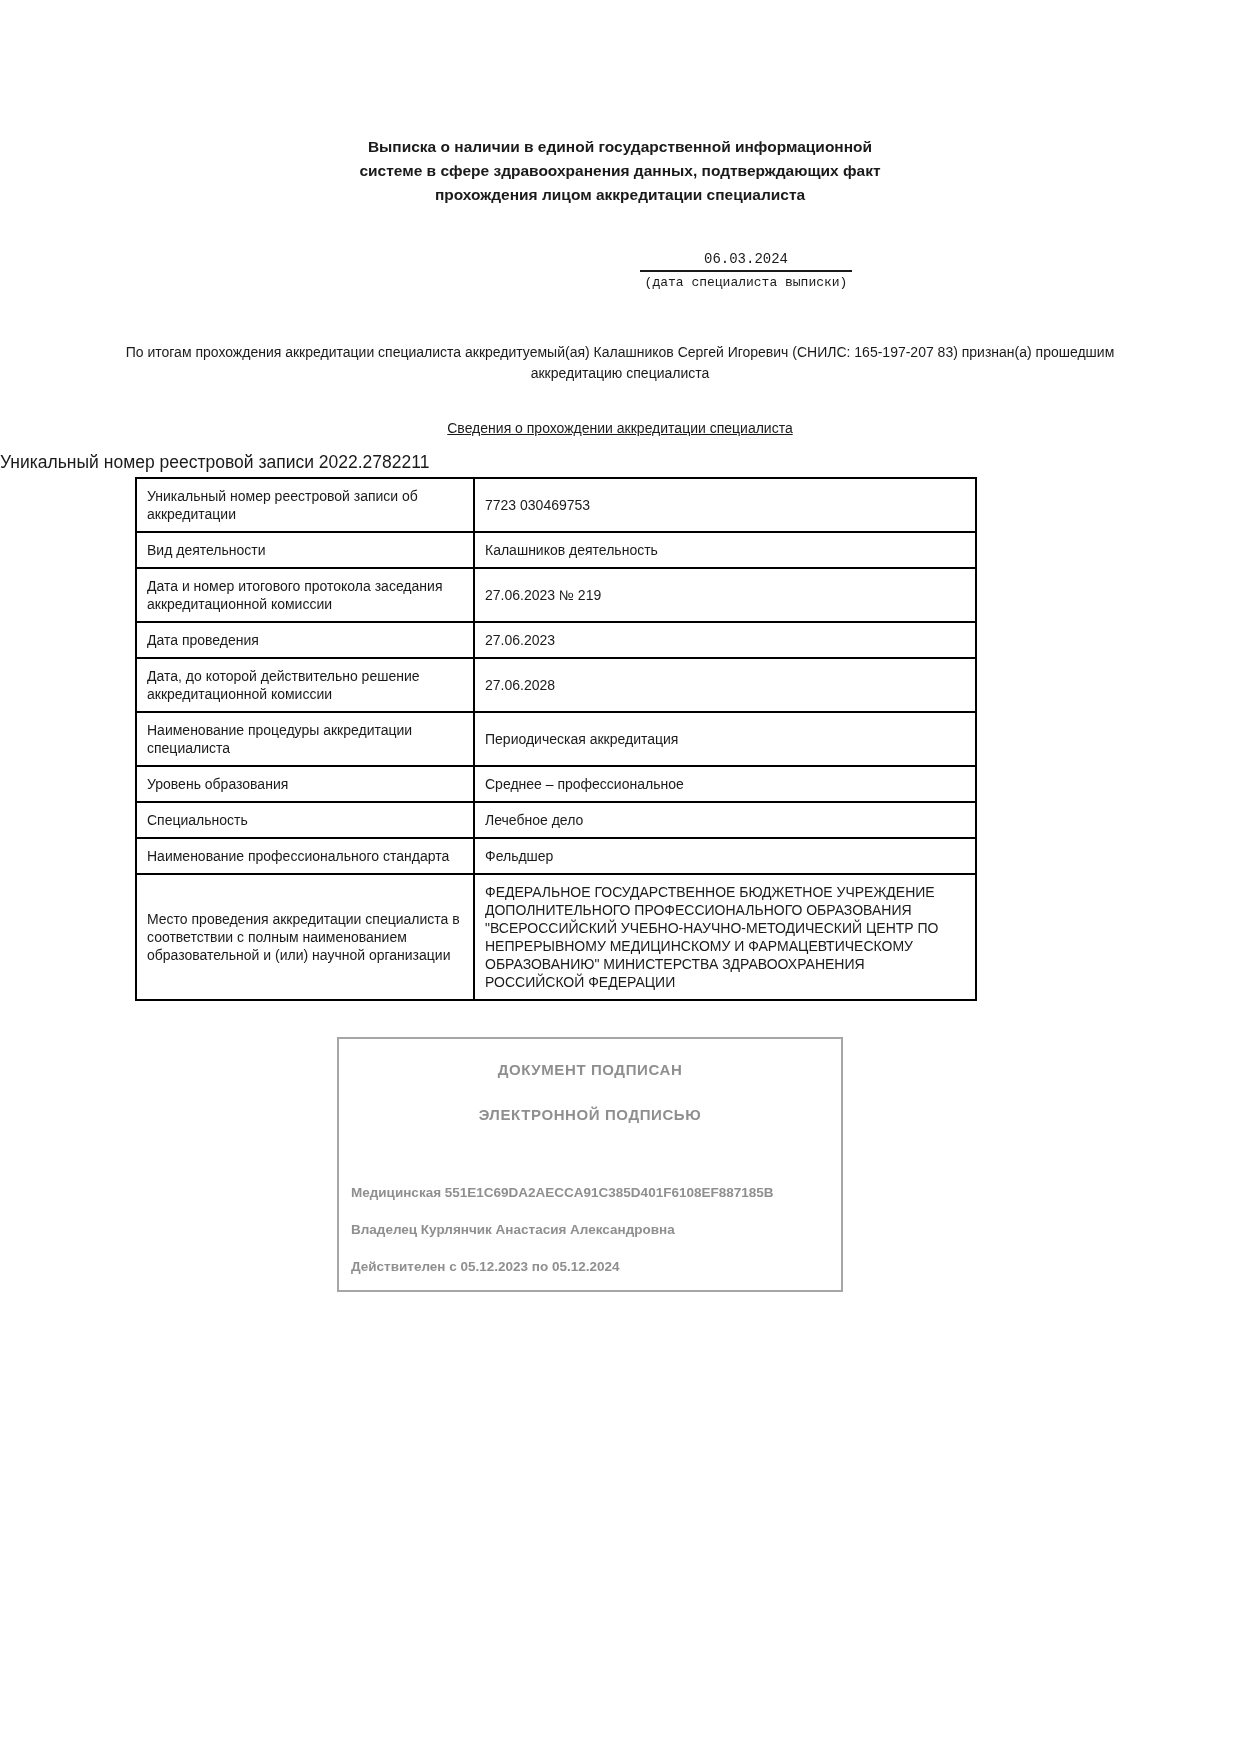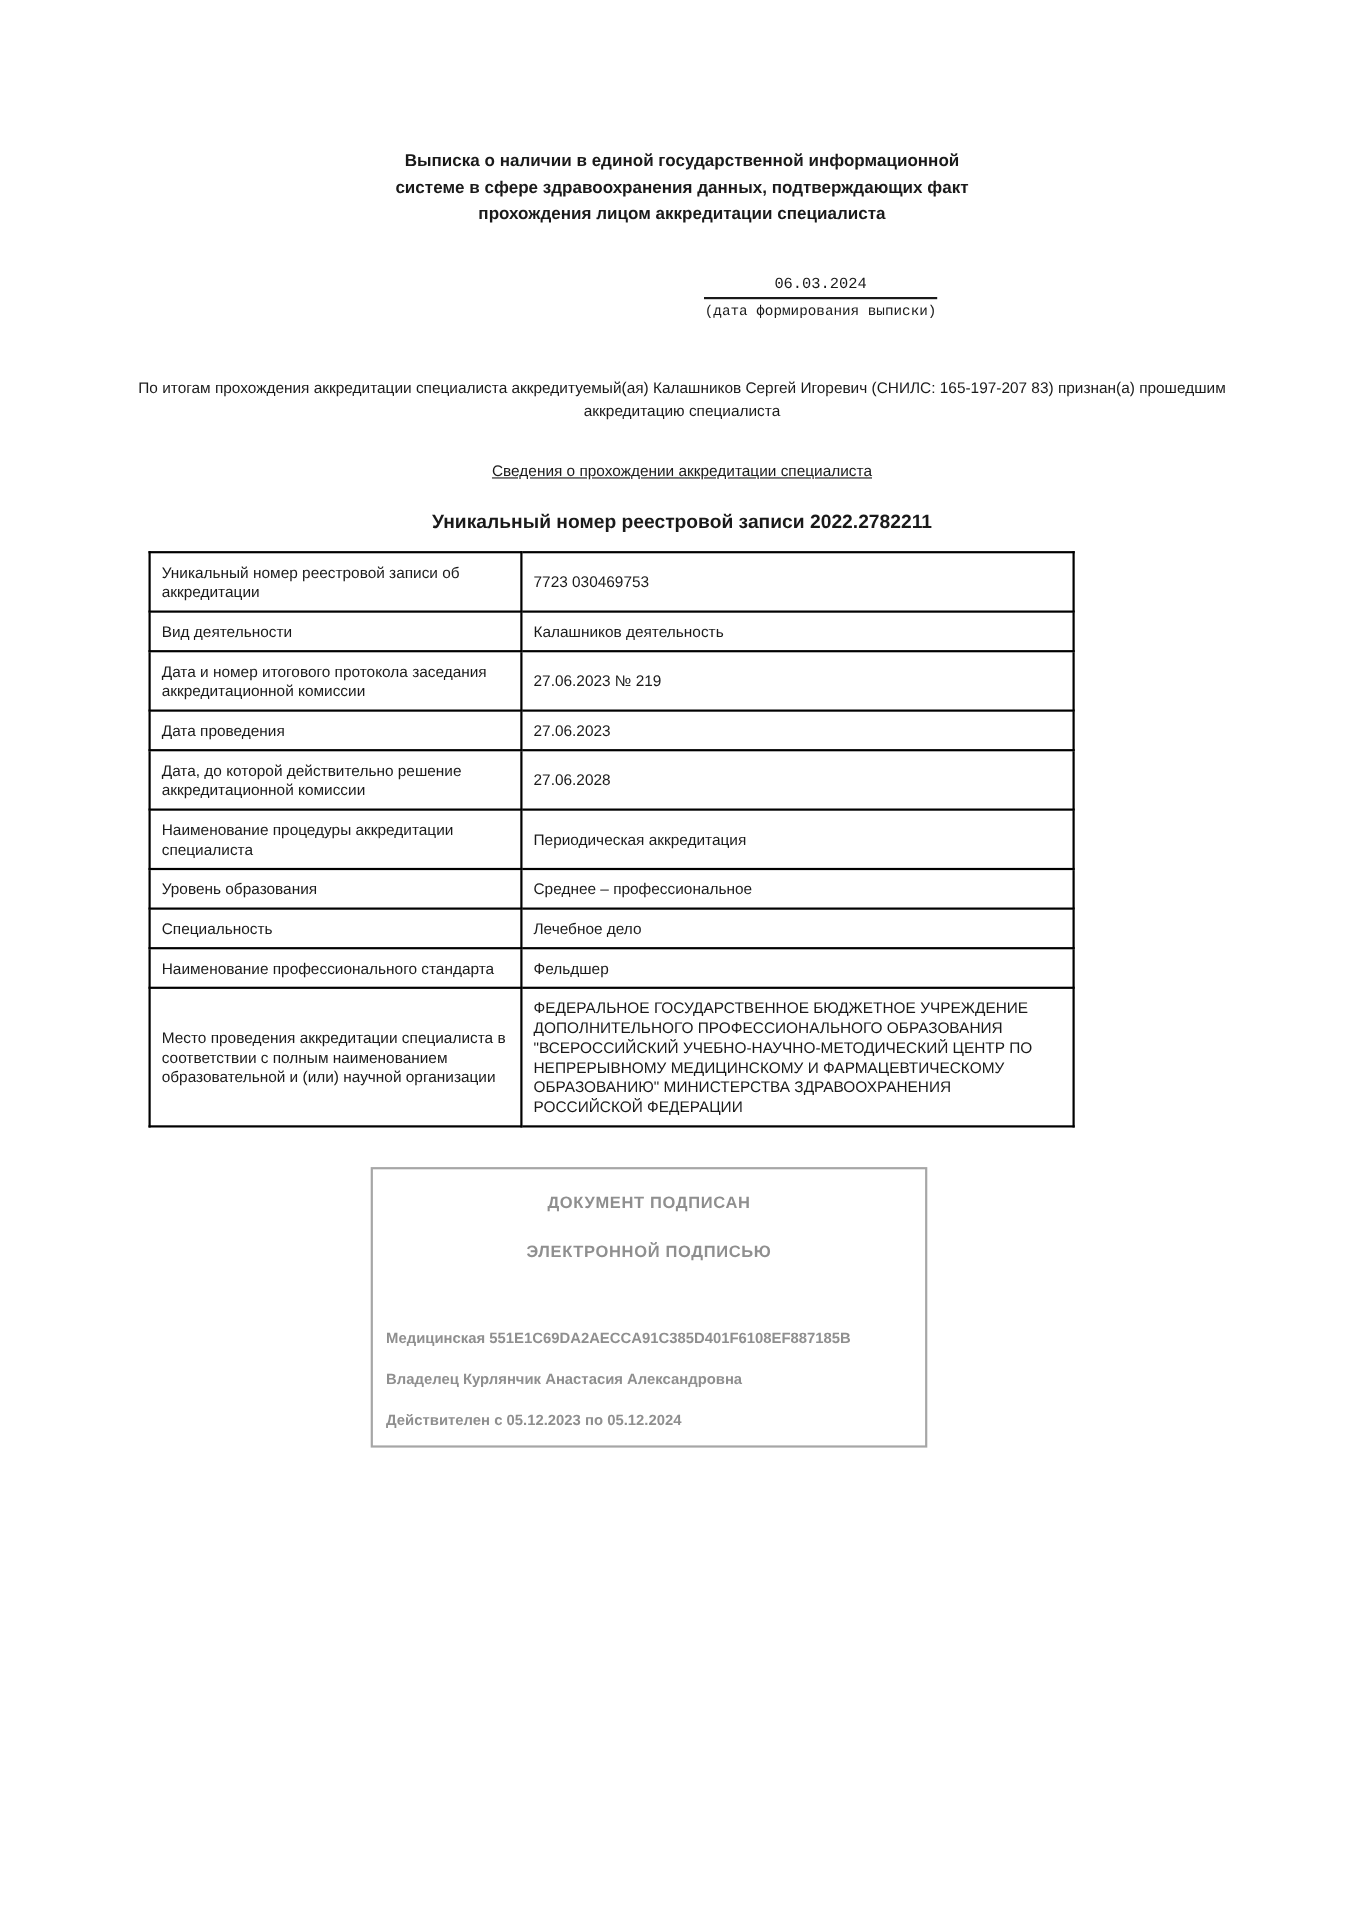--- a/index.html
+++ b/index.html
@@ -46,28 +46,27 @@
     font-size: 14px;
     line-height: 21px;
   }
   .section-heading {
     margin-top: 36px;
     text-align: center;
     font-size: 14px;
     text-decoration: underline;
   }
   .registry-heading {
-    margin-top: 28px;
-    text-align: center;
+    margin-top: 16px;
     font-size: 17.5px;
-    font-weight: bold;
+    font-weight: normal;
   }
   table.acc-table {
     margin-left: 135px;
-    margin-top: 16px;
+    margin-top: 4px;
     width: 836px;
     border-collapse: collapse;
     table-layout: fixed;
   }
   table.acc-table td {
     border: 2px solid #000000;
     font-size: 14px;
     line-height: 18px;
     padding: 8px 10px;
     vertical-align: middle;
@@ -101,21 +100,21 @@
 </style>
 </head>
 <body>
 
 <div class="page">
 
   <div class="doc-title">Выписка о наличии в единой государственной информационной системе в сфере здравоохранения данных, подтверждающих факт прохождения лицом аккредитации специалиста</div>
 
   <div class="date-block">
     <span class="date-value">06.03.2024</span>
-    <span class="date-caption">(дата формирования выписки)</span>
+    <span class="date-caption">(дата специалиста выписки)</span>
   </div>
 
   <div class="intro">По итогам прохождения аккредитации специалиста аккредитуемый(ая) Калашников Сергей Игоревич (СНИЛС: 165-197-207 83) признан(а) прошедшим аккредитацию специалиста</div>
 
   <div class="section-heading">Сведения о прохождении аккредитации специалиста</div>
 
   <div class="registry-heading">Уникальный номер реестровой записи 2022.2782211</div>
 
   <table class="acc-table">
     <tbody>

